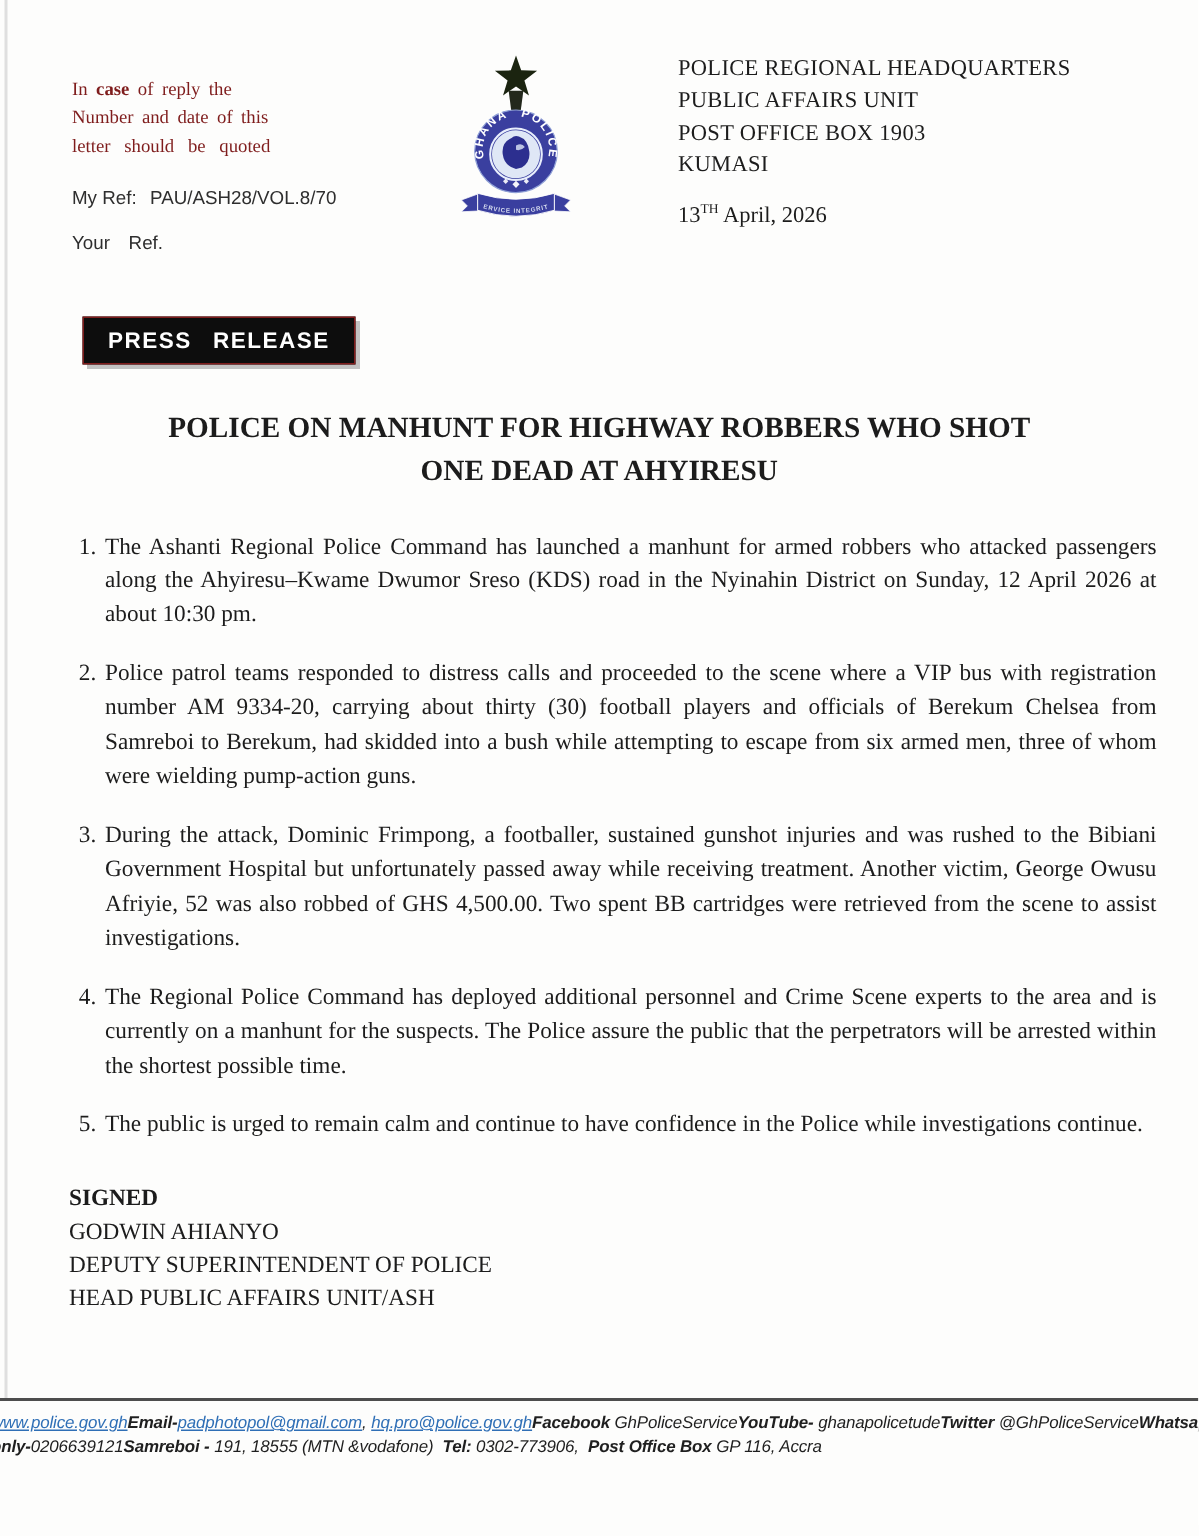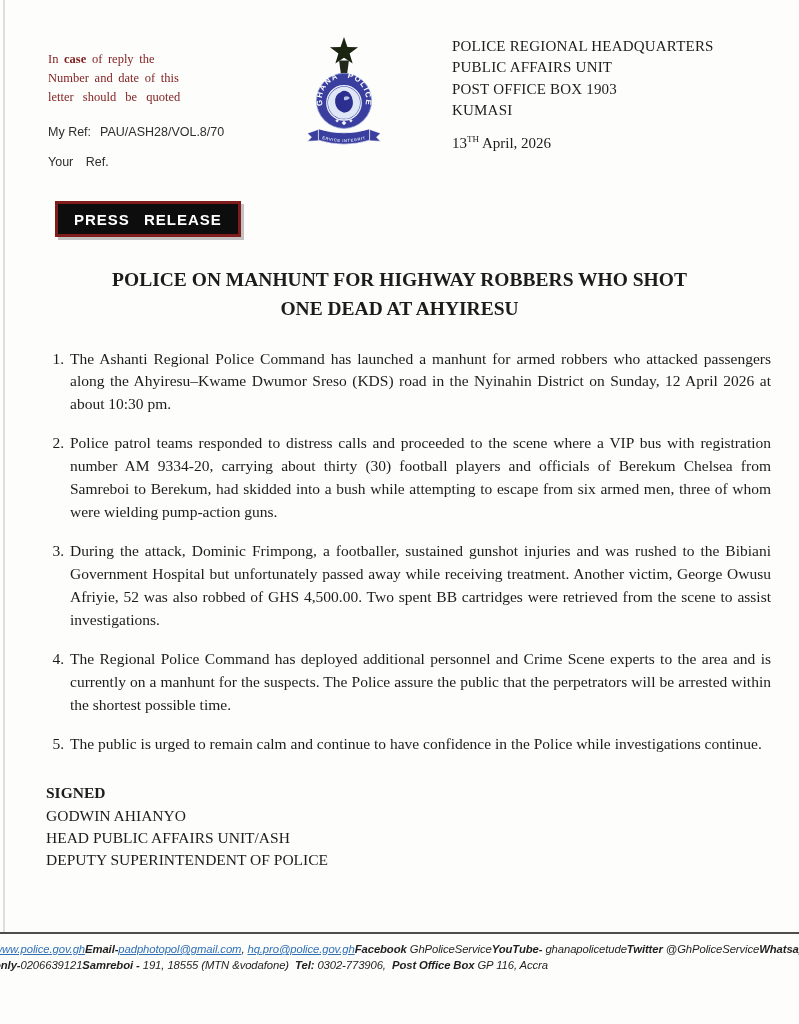--- a/index.html
+++ b/index.html
@@ -12,33 +12,33 @@
 
   
   .letterhead { display:flex; padding:36px 44px 0 48px; }
   .lh-left { width:212px; }
   .note { margin:14px 0 0; font-size:12.5px; line-height:1.52; color:#7f1d1d; word-spacing:2.5px; }
   .note .bold { font-weight:700; }
   .note .ws { word-spacing:6px; }
   .refs { font-family:"Liberation Sans", sans-serif; font-size:12.5px; color:#2e2e2e; }
   .my-ref { margin:18px 0 0; }
   .my-ref .val { margin-left:9px; }
-  .your-ref { margin:16px 0 0; word-spacing:9px; }
+  .your-ref { margin:16px 0 10px; word-spacing:9px; }
 
   .lh-logo { width:168px; display:flex; justify-content:center; align-items:flex-start; }
 
   .lh-right { flex:1; padding-left:24px; }
   .addr { font-size:15px; line-height:1.42; letter-spacing:.2px; }
   .date { margin:13px 0 0; font-size:15px; }
   .date sup { font-size:9px;text-align:right; }
 
   
   .banner {
     display:inline-block; margin:32px 0 0 55px;
-    background:#0d0d0d; color:#ffffff; border:3px solid #7f1d1d;
+    background:#0d0d0d; color:#ffffff; border:1px solid #7f1d1d;
     font-family:"Liberation Sans", sans-serif; font-weight:700;
     font-size:15px; letter-spacing:1px; word-spacing:9px;
     padding:7px 16px 6px; box-shadow:3px 3px 0 #c2c2c2;
   }
 
   
   .title { margin:28px 58px 0; text-align:center; font-size:19.5px; font-weight:700; line-height:1.5; }
   .title .tline { text-underline-offset:3px; }
 
   
@@ -133,21 +133,21 @@
     <li>The Ashanti Regional Police Command has launched a manhunt for armed robbers who attacked passengers along the Ahyiresu–Kwame Dwumor Sreso (KDS) road in the Nyinahin District on Sunday, 12 April 2026 at about 10:30 pm.</li>
     <li>Police patrol teams responded to distress calls and proceeded to the scene where a VIP bus with registration number AM 9334-20, carrying about thirty (30) football players and officials of Berekum Chelsea from Samreboi to Berekum, had skidded into a bush while attempting to escape from six armed men, three of whom were wielding pump-action guns.</li>
     <li>During the attack, Dominic Frimpong, a footballer, sustained gunshot injuries and was rushed to the Bibiani Government Hospital but unfortunately passed away while receiving treatment. Another victim, George Owusu Afriyie, 52 was also robbed of GHS 4,500.00. Two spent BB cartridges were retrieved from the scene to assist investigations.</li>
     <li>The Regional Police Command has deployed additional personnel and Crime Scene experts to the area and is currently on a manhunt for the suspects. The Police assure the public that the perpetrators will be arrested within the shortest possible time.</li>
     <li>The public is urged to remain calm and continue to have confidence in the Police while investigations continue.</li>
   </ol>
 
   <div class="signature">
     <p class="signed">SIGNED</p>
     <p>GODWIN AHIANYO</p>
+    <p>DEPUTY SUPERINTENDENT OF POLICE</p>
     <p>HEAD PUBLIC AFFAIRS UNIT/ASH</p>
-    <p>DEPUTY SUPERINTENDENT OF POLICE</p>
   </div>
 
   <footer class="doc-footer">
     <p class="f1"><a>www.police.gov.gh</a><b>Email-</b><a>padphotopol@gmail.com</a><span>, </span><a>hq.pro@police.gov.gh</a><b>Facebook </b><span>GhPoliceService</span><b>YouTube- </b><span>ghanapolicetude</span><b>Twitter </b><span>@GhPoliceService</span><b>Whatsapp</b></p>
     <p class="f2"><b>only-</b><span>0206639121</span><b>Samreboi - </b><span>191, 18555 (MTN &amp;vodafone)&nbsp; </span><b>Tel: </b><span>0302-773906,&nbsp; </span><b>Post Office Box </b><span>GP 116, Accra</span></p>
   </footer>
 </div>
 
 </body></html>

